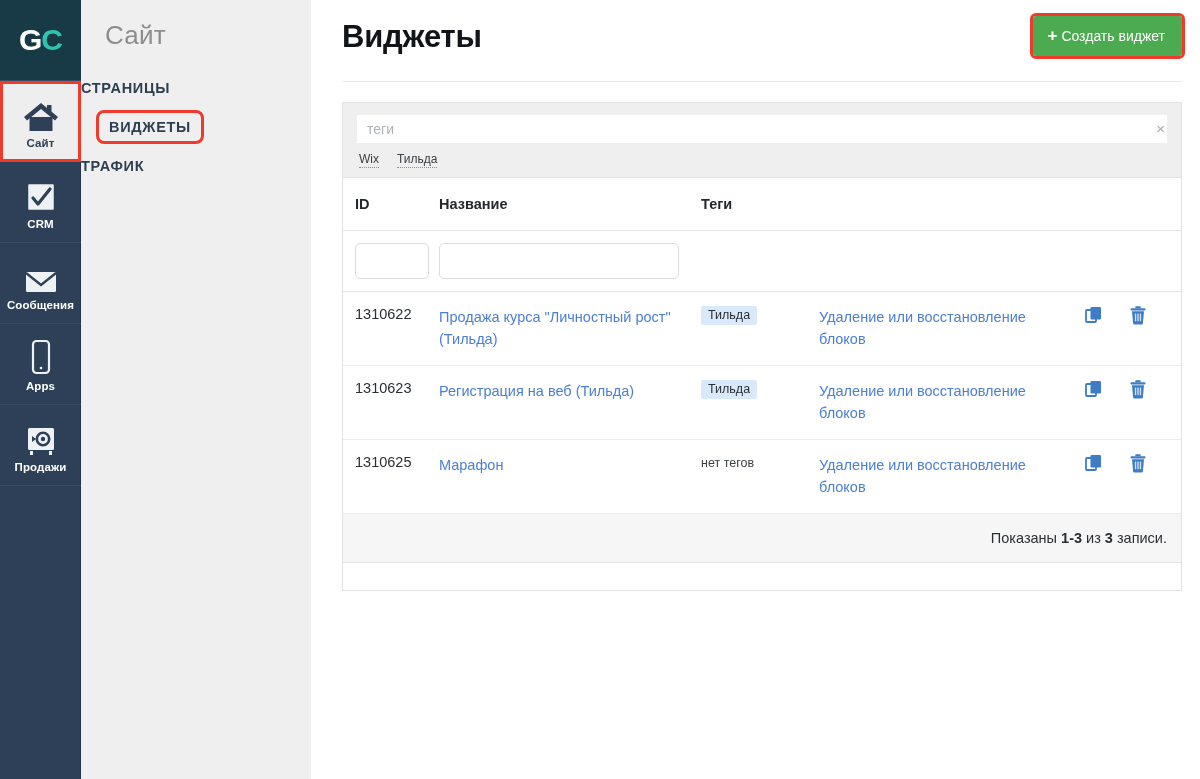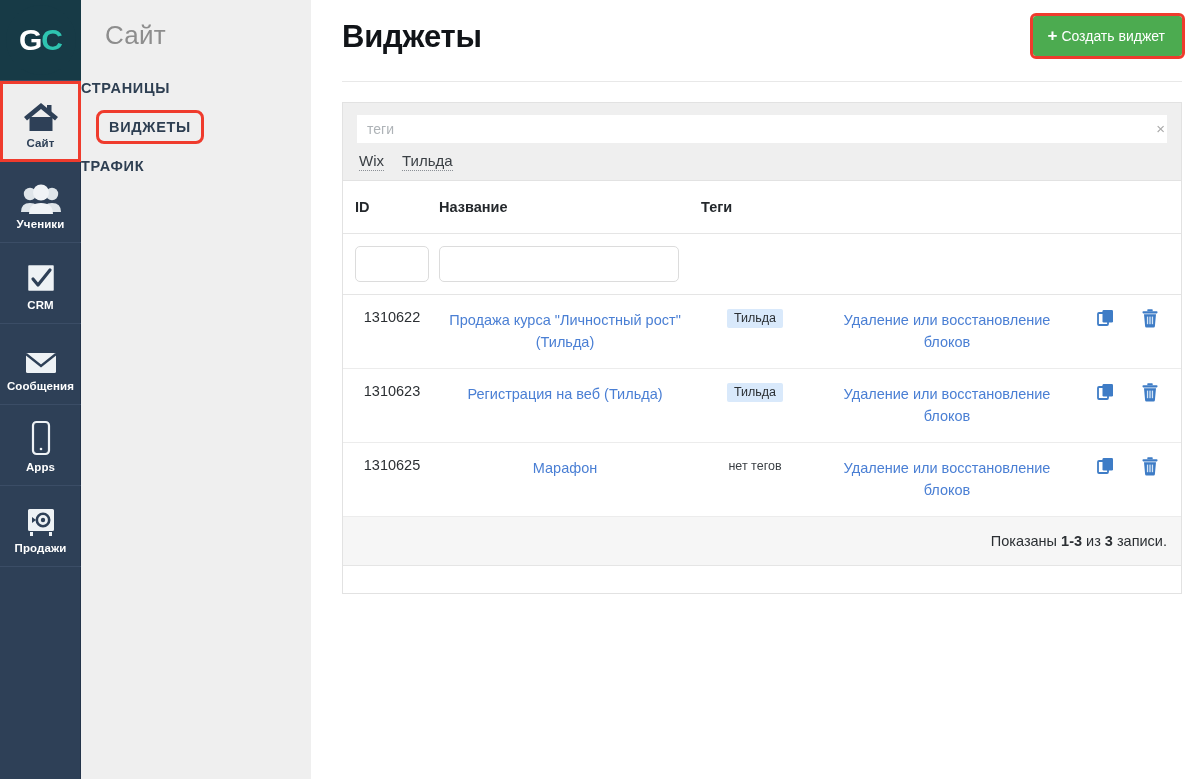--- a/index.html
+++ b/index.html
@@ -163,21 +163,21 @@
     font-size: 15px;
     cursor: pointer;
     background: none; border: none; font-family: inherit; padding:0;
   }
   .tag-suggest-row {
     margin-top: 9px;
     display: flex; gap: 18px;
     padding-left: 2px;
   }
   .tag-suggest {
-    font-size: 15px;
+    font-size: 12px;
     color: #3a3f44;
     border-bottom: 1px dotted #8a8f95;
     cursor: pointer;
     padding-bottom: 1px;
   }
 
   
   table.grid { width: 100%; border-collapse: collapse; }
   table.grid th {
     text-align: left;
@@ -193,21 +193,20 @@
   .c-tags  { width: 118px; }
   .c-desc  { width: auto; }
   .c-act   { width: 96px; }
 
   td.cell {
     padding: 14px 10px 14px 0;
     border-bottom: 1px solid #ececec;
     vertical-align: top;
     font-size: 14.5px;
     color: #2b2f33;
-    text-align: center;
   }
   td.cell.c-id { padding-left: 12px; color:#2b2f33; }
   .filter-row td { border-bottom: 1px solid #e5e5e5; padding: 12px 10px 12px 0; }
   .filter-row td.c-id { padding-left: 12px; }
   .f-input-id, .f-input-name {
     border: 1px solid #dcdcdc;
     border-radius: 5px;
     height: 36px;
     background: #fff;
     font-family: inherit;
@@ -274,33 +273,20 @@
         <svg width="40" height="34" viewBox="0 0 40 34" aria-hidden="true">
           <path d="M20 3 L37 17 L34 20.5 L20 9 L6 20.5 L3 17 Z" fill="#2e4057"></path>
           <rect x="8.5" y="17" width="23" height="14" fill="#2e4057"></rect>
           <rect x="26" y="5" width="4.5" height="7" fill="#2e4057"></rect>
         </svg>
       </span>
       <span class="lbl">Сайт</span>
     </div>
 
 
-    <div class="rail-item">
-      <span class="ico">
-        <svg width="42" height="32" viewBox="0 0 42 32" aria-hidden="true">
-          <circle cx="10" cy="11" r="6.2" fill="#dfe5ea"></circle>
-          <path d="M1 29 q0 -9 9 -9 q9 0 9 9 z" fill="#dfe5ea"></path>
-          <circle cx="32" cy="11" r="6.2" fill="#dfe5ea"></circle>
-          <path d="M23 29 q0 -9 9 -9 q9 0 9 9 z" fill="#dfe5ea"></path>
-          <circle cx="21" cy="9.5" r="8" fill="#f0f3f6"></circle>
-          <path d="M9 31 q0 -11 12 -11 q12 0 12 11 z" fill="#f0f3f6"></path>
-        </svg>
-      </span>
-      <span class="lbl">Ученики</span>
-    </div>
 
     <div class="rail-item">
       <span class="ico">
         <svg width="36" height="36" viewBox="0 0 36 36" aria-hidden="true">
           <rect x="4" y="4" width="28" height="28" rx="2" fill="#eef2f5" stroke="#2e4057" stroke-width="2.5"></rect>
           <polyline points="10,19 15,25 27,10" fill="none" stroke="#2e4057" stroke-width="3.2" stroke-linecap="round" stroke-linejoin="round"></polyline>
         </svg>
       </span>
       <span class="lbl">CRM</span>
     </div>

